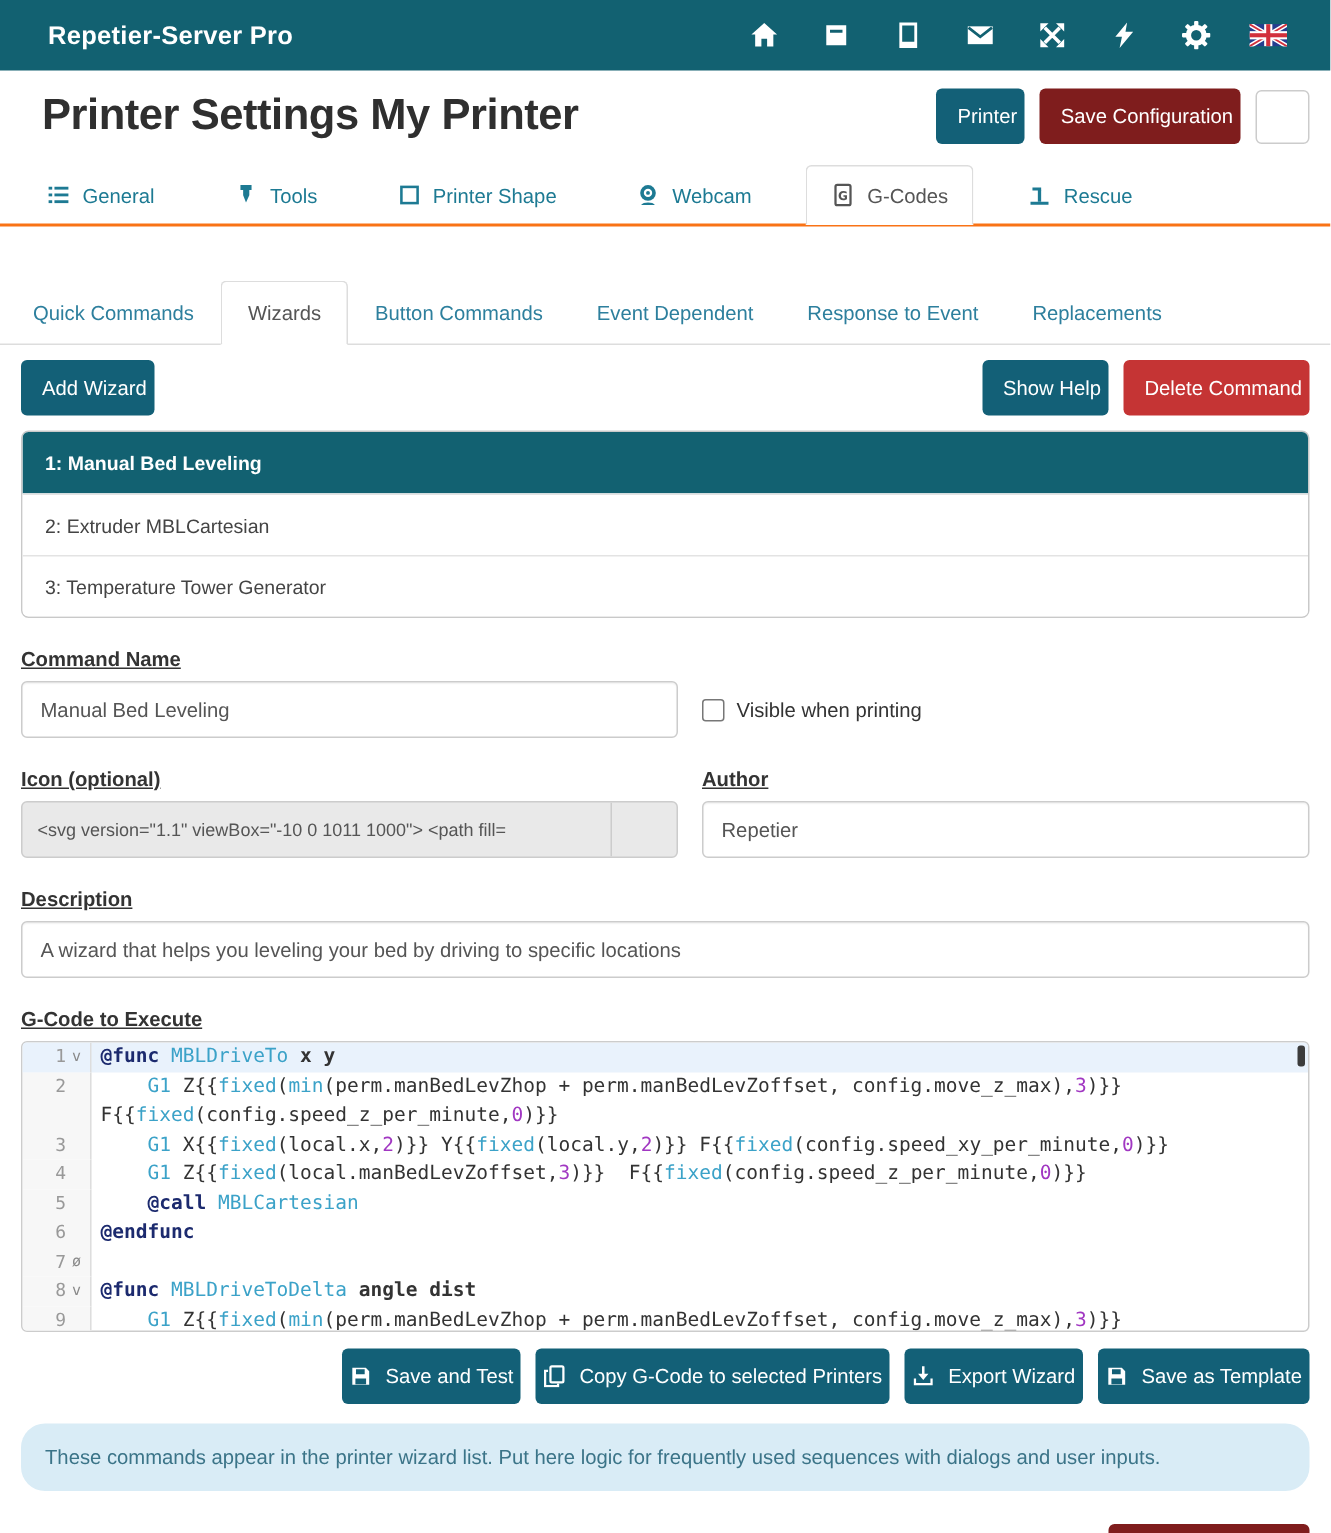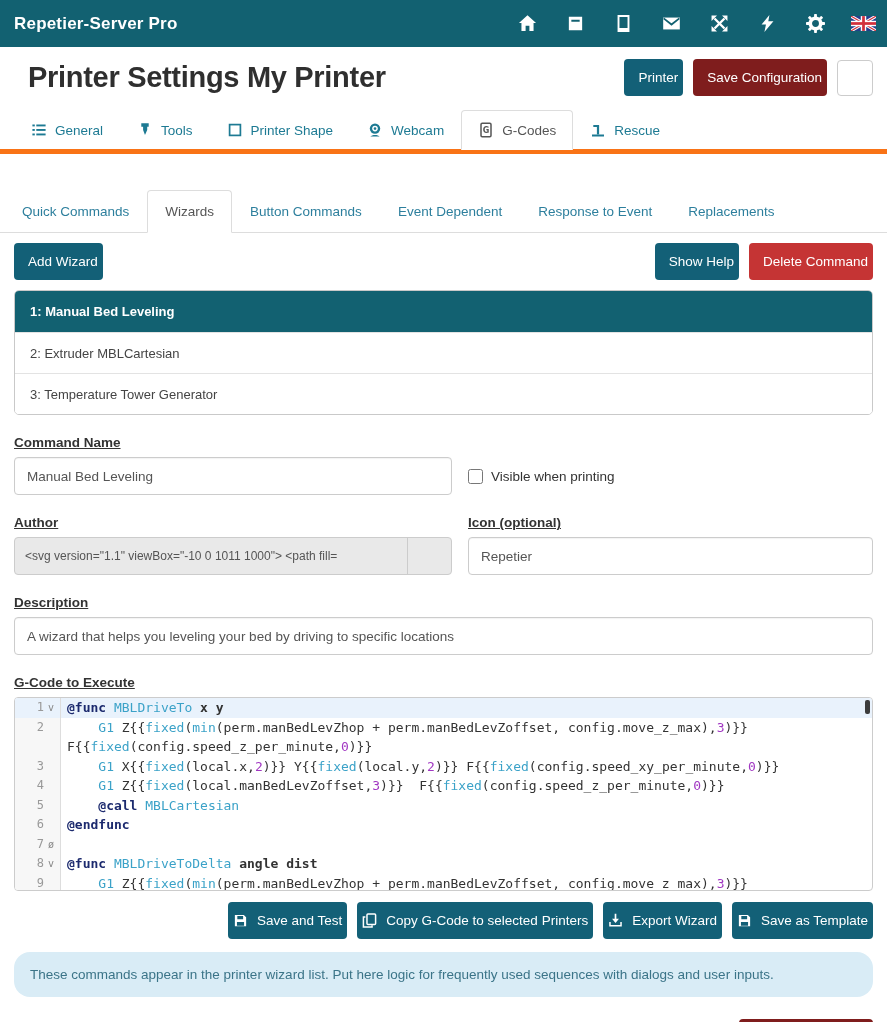--- a/index.html
+++ b/index.html
@@ -1,19 +1,19 @@
 <!DOCTYPE html>
 <html><head>
 <meta charset="utf-8">
 <style>
   * { box-sizing: border-box; margin: 0; padding: 0; }
   html,body { width: 887px; background: #fff; font-family: "Liberation Sans", sans-serif; color:#333; }
 
   
-  .navbar { height:47px; background:#126171; display:flex; align-items:center; padding:0 4px; }
+  .navbar { height:47px; background:#126171; display:flex; align-items:center; padding:0 22px; }
   .brand { display:flex; align-items:center; gap:10px; cursor:pointer; }
   .brand-title { color:#fff; font-size:17px; font-weight:bold; letter-spacing:.2px; }
   .nav-icons { margin-left:auto; display:flex; align-items:center; gap:8px; }
   .nav-ic { width:40px; height:34px; display:flex; align-items:center; justify-content:center; color:#fff; cursor:pointer; }
   .nav-ic svg { width:19px; height:19px; }
   .nav-ic.flag svg { width:25px; height:15px; }
 
   
   .page-header { display:flex; align-items:center; padding:12px 14px 14px; gap:14px; }
   .page-title { font-size:29px; font-weight:bold; color:#2f2f2f; letter-spacing:-.3px; white-space:nowrap; }
@@ -22,21 +22,21 @@
   .btn { display:inline-flex; align-items:center; justify-content:center; gap:9px; border:none; border-radius:4px;
          color:#fff; font-size:13.5px; font-family:inherit; padding:0 5px; height:37px; cursor:pointer; white-space:nowrap; }
   .btn svg { width:15px; height:15px; flex:none; }
   .btn-teal { background:#136077; }
   .btn-green { background:#7f1d1d; }
   .btn-red { background:#c53434; }
   .btn-menu { width:36px; height:36px; background:#fff; border:1px solid #ccc; border-radius:4px; color:#333;
               display:inline-flex; align-items:center; justify-content:center; cursor:pointer; }
 
   
-  .tabs { display:flex; align-items:flex-end; border-bottom:5px solid #f97316; padding:0 14px; }
+  .tabs { display:flex; align-items:flex-end; border-bottom:2px solid #f97316; padding:0 14px;gap:19px; }
   .tab { display:flex; align-items:center; gap:8px; padding:11px 16px; margin-bottom:-1px; color:#1d7a93;
          font-size:13.5px; cursor:pointer; border:1px solid transparent; border-radius:4px 4px 0 0; }
   .tab svg { width:16px; height:16px; }
   .tab.active { background:#fff; border-color:#ddd #ddd #fff #ddd; color:#555; }
   .subtabs { display:flex; align-items:flex-end; border-bottom:1px solid #ddd; padding:0 4px; margin-top:8px; }
   .subtab { padding:13px 17px; margin-bottom:-1px; color:#2d7f9d; font-size:13.5px; cursor:pointer;
             border:1px solid transparent; border-radius:4px 4px 0 0; }
   .subtab.active { background:#fff; border-color:#ddd #ddd #fff #ddd; color:#555;margin-top:28px; }
 
   .content { padding:0 14px; }
@@ -282,22 +282,22 @@
   <div class="flabel">Command Name</div>
   <div class="grid2">
     <input class="tinput" value="Manual Bed Leveling" style="">
     <div class="check-row">
       <span class="checkbox"></span>
       <span class="check-label">Visible when printing</span>
     </div>
   </div>
 
   <div class="grid2">
+    <div class="flabel">Icon (optional)</div>
     <div class="flabel">Author</div>
-    <div class="flabel">Icon (optional)</div>
   </div>
   <div class="grid2">
     <div class="icon-input">
       <div class="val">&lt;svg version="1.1" viewBox="-10 0 1011 1000"&gt;  &lt;path fill=</div>
       <div class="addon">
         <span style="display:flex"></span>
       </div>
     </div>
     <input class="tinput" value="Repetier" style="">
   </div>

